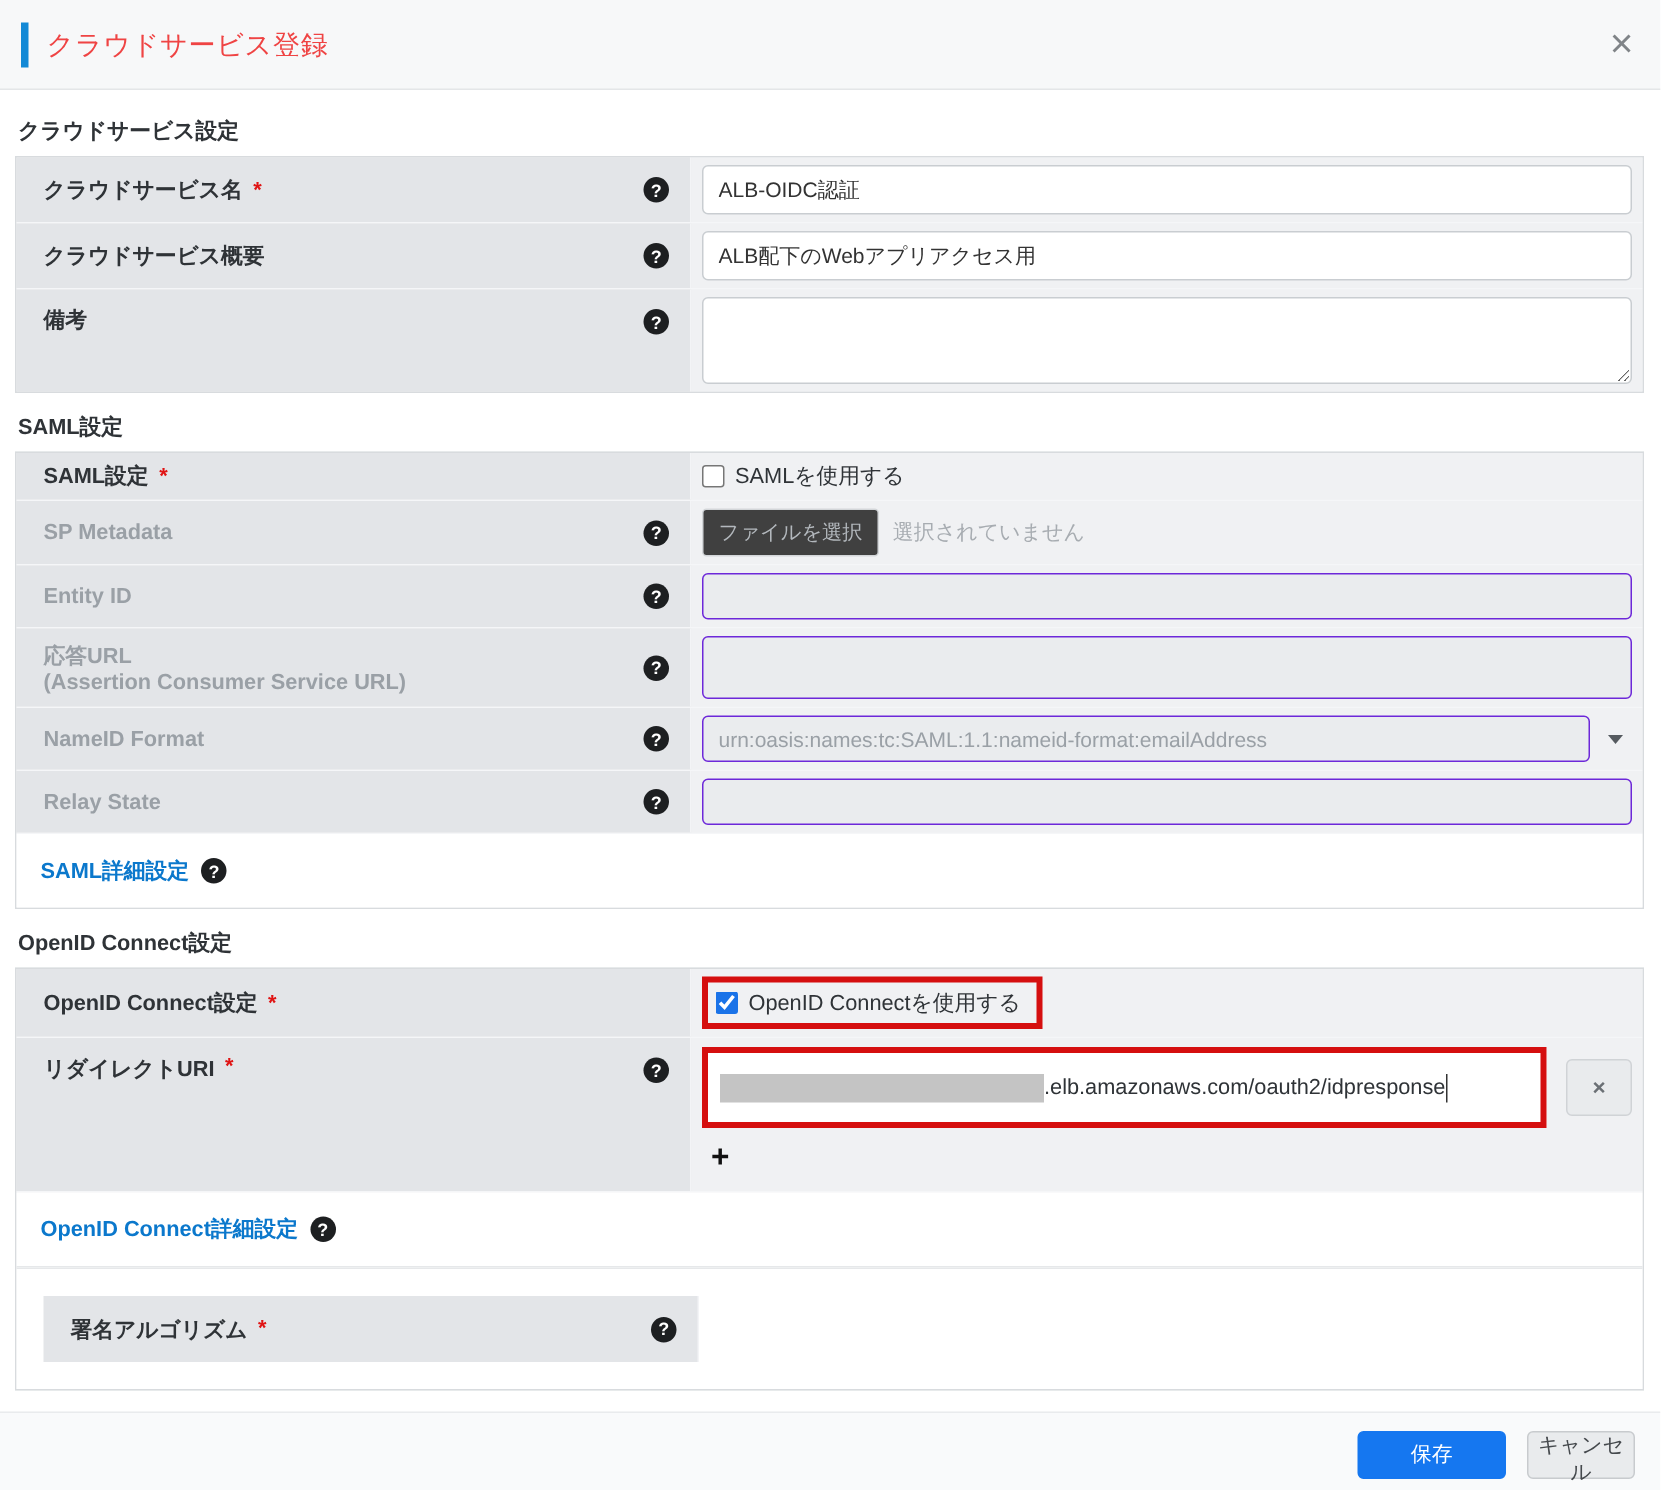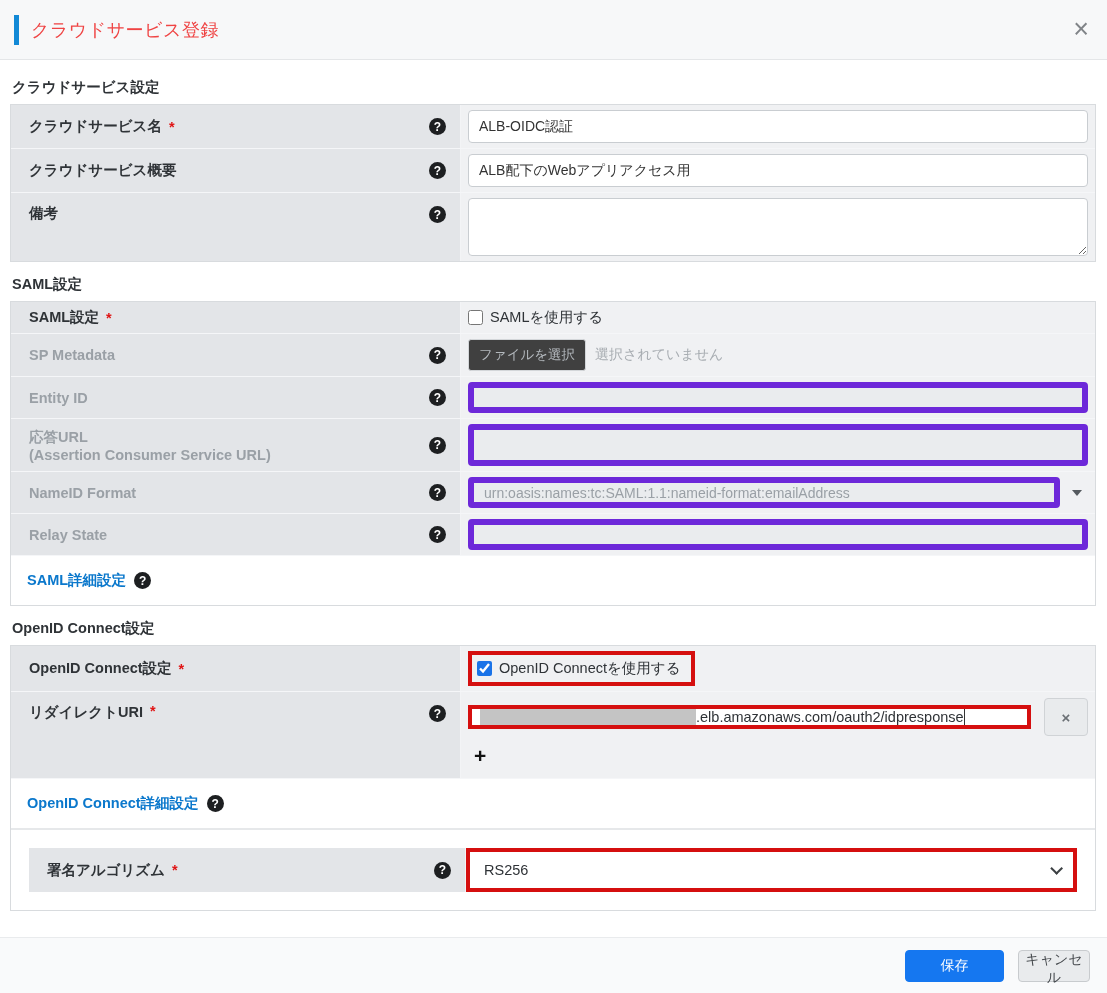--- a/index.html
+++ b/index.html
@@ -79,21 +79,21 @@
     border: 1px solid #c9cdd1; border-radius: 4px;
     background: #fff; padding: 6px 10px;
     font-size: 14px; color: #333; resize: vertical;
     font-family: inherit;
   }
 
   
   .row.disabled .label-cell { color: #9aa0a6; }
   .disabled-input {
     width: 100%; height: 31px;
-    border: 6px solid #6d28d9; border-radius: 4px;
+    border: 1px solid #6d28d9; border-radius: 4px;
     background: #eaecee; padding: 0 10px;
     font-size: 14px; color: #9aa0a6;
     display: flex; align-items: center;
     white-space: nowrap; overflow: hidden;
   }
   .file-btn {
     border: 1px solid #d3d6d9; border-radius: 3px;
     background: #404040; color: #b3b8bd;
     font-size: 13.5px; padding: 6px 10px;
     font-family: inherit;
@@ -120,21 +120,21 @@
   .link-row .help-icon { margin-left: 0; }
 
   
   .hl-red { border: 4px solid #d50f0f; }
   .hl-checkbox { display: inline-flex; align-items: center; padding: 4px 10px 4px 5px; }
 
   .redirect-input-row { display: flex; align-items: center; padding: 6px 7px 2px 7px; }
   .redirect-input-wrap {
     flex: 1 1 auto; background: #fff;
     display: flex; align-items: center;
-    height: 24px; padding: 0 8px; overflow: hidden;
+    height: 54px; padding: 0 8px; overflow: hidden;
   }
   .redacted-block { width: 216px; height: 19px; background: #c4c4c4; flex: 0 0 auto; }
   .redirect-visible { font-size: 14.5px; color: #2f3337; white-space: nowrap; }
   .text-caret { width: 1px; height: 19px; background: #333; flex: 0 0 auto; }
   .clear-btn {
     flex: 0 0 auto; margin-left: 13px;
     width: 44px; height: 38px;
     background: #e9ebed; border: 1px solid #d0d3d6; border-radius: 4px;
     color: #6b7075; font-size: 15px; font-weight: bold; cursor: pointer;
   }
@@ -336,24 +336,20 @@
       <a href="#" class="adv-link">OpenID Connect詳細設定</a>
       <span class="help-icon">?</span>
     </div>
     <div class="inner-panel">
       <div class="inner-row">
         <div class="label-cell">
           <span>署名アルゴリズム</span>
           <span class="req">*</span>
           <span class="help-icon">?</span>
         </div>
-        <div class="hl-red select-wrap">
-          <span>RS256</span>
-          <span class="chevron-down"></span>
-        </div>
       </div>
     </div>
   </div>
 
 </main>
 
 <footer class="dialog-footer">
   <button class="save-btn">保存</button>
   <button class="cancel-btn">キャンセル</button>
 </footer>

